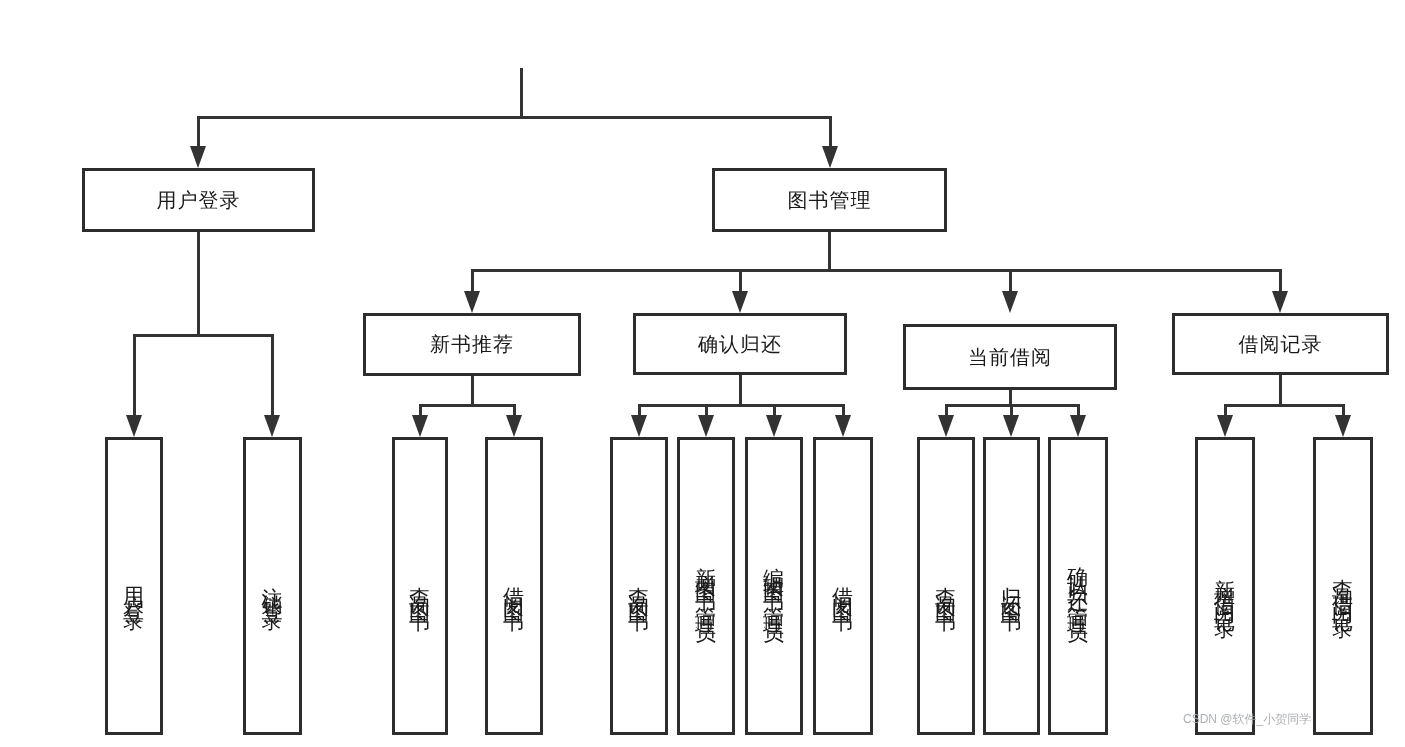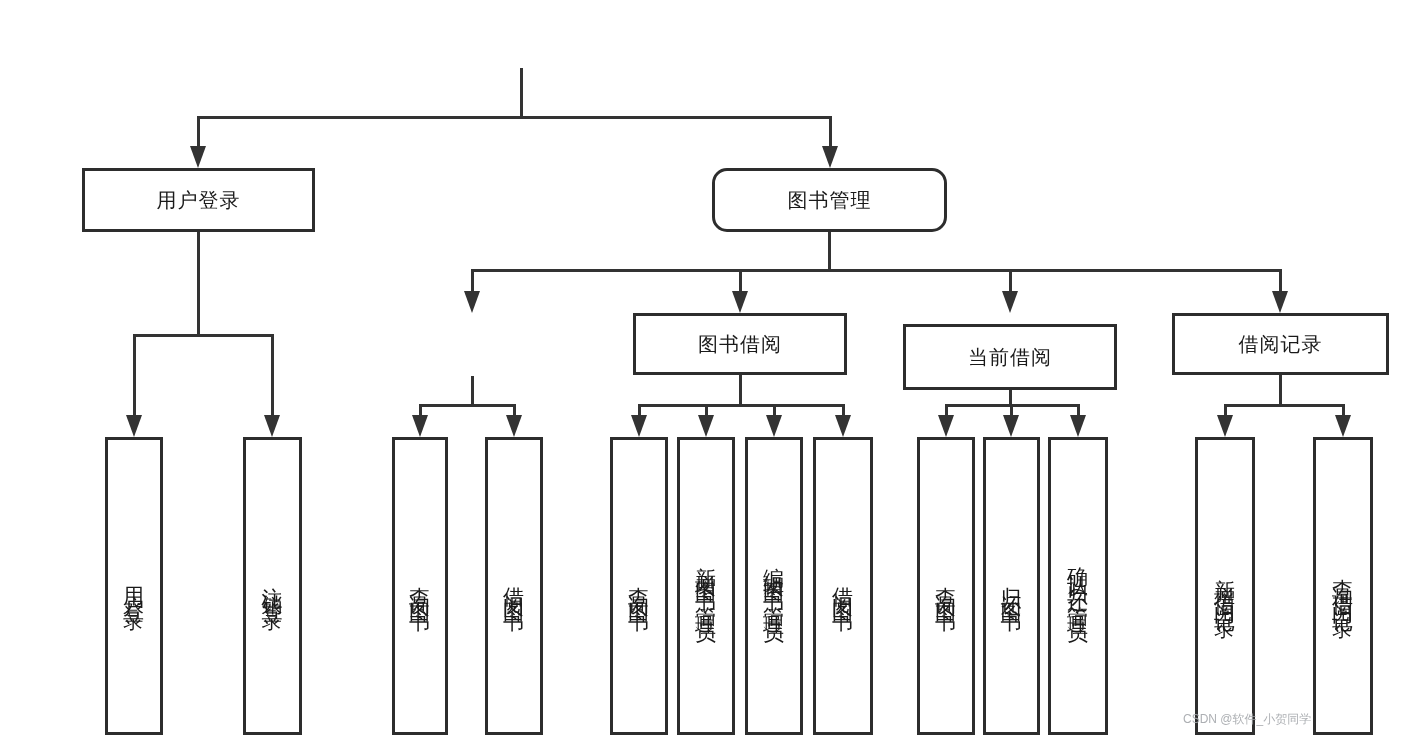--- a/index.html
+++ b/index.html
@@ -64,21 +64,21 @@
   <div class="vline" style="left:520px;top:68px;height:51px;"></div>
   <div class="hline" style="left:197px;top:116px;width:635px;"></div>
   <div class="vline" style="left:197px;top:116px;height:32px;"></div>
   <div class="arrow" style="left:190px;top:146px;"></div>
   <div class="vline" style="left:829px;top:116px;height:32px;"></div>
   <div class="arrow" style="left:822px;top:146px;"></div>
 
   <div class="box" style="left:82px;top:168px;width:233px;height:64px;">
     <span>用户登录</span>
   </div>
-  <div class="box" style="left:712px;top:168px;width:235px;height:64px;border-radius:15px;">
+  <div class="box" style="left:712px;top:168px;width:235px;height:64px;">
     <span>图书管理</span>
   </div>
 
   <div class="vline" style="left:197px;top:232px;height:104px;"></div>
   <div class="hline" style="left:133px;top:334px;width:140px;"></div>
   <div class="vline" style="left:133px;top:334px;height:83px;"></div>
   <div class="arrow" style="left:126px;top:415px;"></div>
   <div class="vline" style="left:271px;top:334px;height:83px;"></div>
   <div class="arrow" style="left:264px;top:415px;"></div>
 
@@ -86,22 +86,25 @@
   <div class="hline" style="left:471px;top:269px;width:810px;"></div>
   <div class="vline" style="left:471px;top:269px;height:24px;"></div>
   <div class="arrow" style="left:464px;top:291px;"></div>
   <div class="vline" style="left:739px;top:269px;height:24px;"></div>
   <div class="arrow" style="left:732px;top:291px;"></div>
   <div class="vline" style="left:1009px;top:269px;height:24px;"></div>
   <div class="arrow" style="left:1002px;top:291px;"></div>
   <div class="vline" style="left:1279px;top:269px;height:24px;"></div>
   <div class="arrow" style="left:1272px;top:291px;"></div>
 
+  <div class="box" style="left:363px;top:313px;width:218px;height:63px;">
+    <span>新书推荐</span>
+  </div>
   <div class="box" style="left:633px;top:313px;width:214px;height:62px;">
-    <span>图书借阅</span>
+    <span>确认归还</span>
   </div>
   <div class="box" style="left:903px;top:324px;width:214px;height:66px;">
     <span>当前借阅</span>
   </div>
   <div class="box" style="left:1172px;top:313px;width:217px;height:62px;">
     <span>借阅记录</span>
   </div>
 
   <div class="vline" style="left:471px;top:376px;height:31px;"></div>
   <div class="hline" style="left:419px;top:404px;width:97px;"></div>

